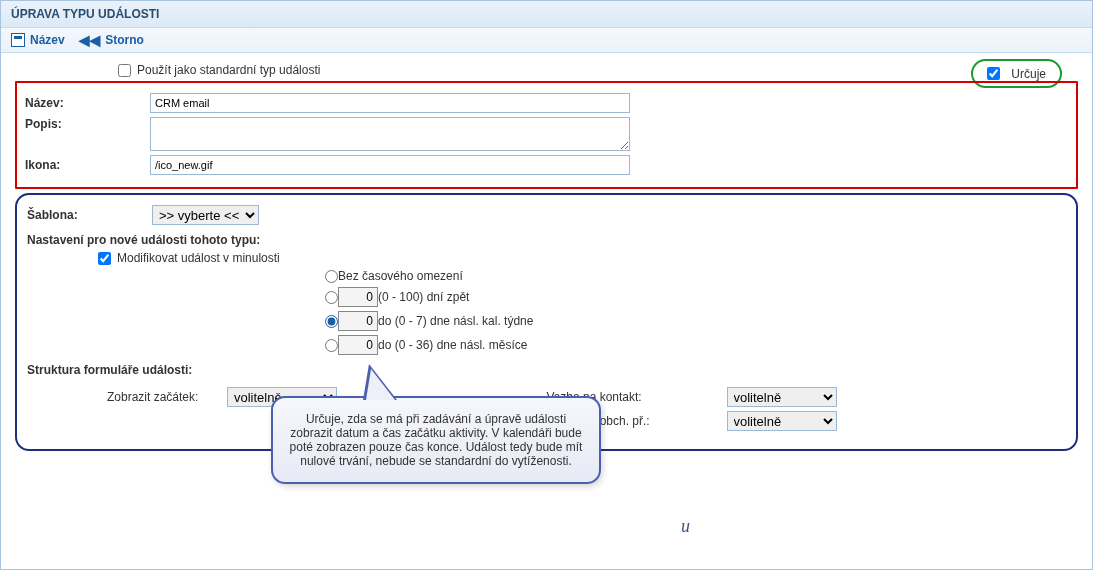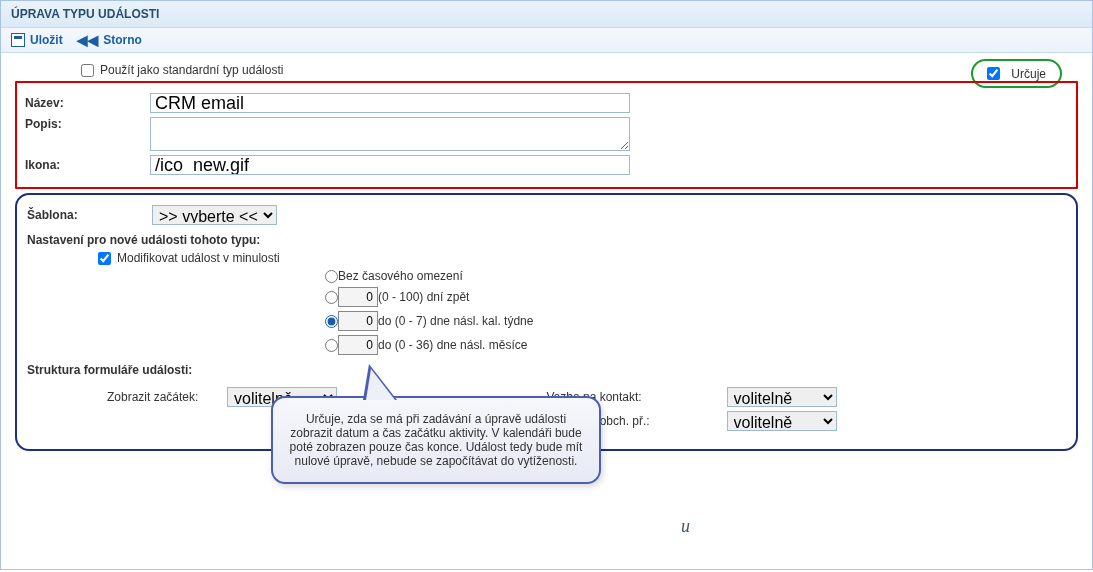--- a/index.html
+++ b/index.html
@@ -7,24 +7,24 @@
   .wrap { border: 1px solid #a7c3e0; width: 1093px; height: 570px; position: relative; }
   .hdr { background: linear-gradient(#eaf3fb,#dce9f6); border-bottom: 1px solid #c7dbef; padding: 6px 10px; font-weight: bold; color: #2a4d6e; }
   .tbar { background: linear-gradient(#f4f8fc,#eaf2fa); border-bottom: 1px solid #c7dbef; padding: 5px 10px; display:flex; gap:14px; align-items:center; }
   .tbtn { display:flex; align-items:center; gap:5px; color:#1a5fa5; font-weight:bold; cursor:pointer; }
   .ico-save { width:14px; height:14px; border:1px solid #1a5fa5; background:#fff; position:relative; }
   .ico-save::after{content:"";position:absolute;top:2px;left:2px;right:2px;height:3px;background:#1a5fa5;}
   .ico-back { font-size:14px; line-height:1; color:#1a5fa5; font-weight:bold; }
   .body { padding: 6px 14px 0 14px; position:relative; }
   .row { display:flex; align-items:center; margin:4px 0; }
   .lab { width:140px; font-weight:bold; }
-  .inp { border:1px solid #9cb8d3; padding:2px 4px; font-size:18px; height:20px; }
+  .inp { border:1px solid #9cb8d3; padding:2px 4px; font-size:11px; height:20px; }
   .wide { width:480px; }
   .ta { border:1px solid #9cb8d3; width:480px; height:34px; resize:vertical; font-size:12px; font-family:Arial; }
-  .sel { border:1px solid #9cb8d3; font-size:16px; height:20px; padding:1px 2px; }
+  .sel { border:1px solid #9cb8d3; font-size:13px; height:20px; padding:1px 2px; }
   .chk-wrap { display:flex; align-items:center; gap:6px; }
   .chk-wrap input[type=checkbox]{margin:0;}
   .box-red { border:2px solid #d40000; border-radius:1px; padding:6px 8px 8px 8px; margin-top:2px; }
   .box-red .lab{width:125px;}
   .badge-green { position:absolute; right:30px; top:58px; border:2px solid #1a9b2e; border-radius:18px; padding:3px 14px 3px 10px; display:flex; align-items:center; gap:8px; background:#fff; }
   .sect-title { font-weight:bold; margin:8px 0 4px 0; }
   .box-blue { border:2px solid #1b2f80; border-radius:14px; padding:6px 10px 14px 10px; margin-top:4px; position:relative; }
   .opt-row { display:flex; align-items:center; gap:0; margin:4px 0 4px 298px; }
   .opt-row input[type=radio]{ margin:0; accent-color:#1a5fa5; }
   .numbox { width:40px; height:20px; border:1px solid #888; background:#f4f4f4; text-align:right; padding:1px 4px; font-size:12px; }
@@ -41,35 +41,35 @@
 </style>
 </head>
 <body>
 
 <div class="wrap">
   <div class="hdr">ÚPRAVA TYPU UDÁLOSTI</div>
 
   <div class="tbar">
     <div class="tbtn">
       <span class="ico-save"></span>
-      <span>Uložit</span>
+      <span>Název</span>
     </div>
     <div class="tbtn">
       <span class="ico-back">◀◀</span>
       <span>Storno</span>
     </div>
   </div>
 
   <div class="badge-green">
     <input type="checkbox" checked="" style="">
     <span>Určuje</span>
   </div>
 
   <div class="body">
-    <div class="row" style="margin-left:66px;">
+    <div class="row" style="margin-left:103px;">
       <div class="chk-wrap">
         <input type="checkbox" style="">
         <span>Použít jako standardní typ události</span>
       </div>
     </div>
 
     <div class="box-red">
       <div class="row">
         <div class="lab">Název:</div>
         <input class="inp wide" value="CRM email" style="">
@@ -144,17 +144,17 @@
             <select class="sel" style="width:110px;">
               <option>volitelně</option>
             </select>
           </div>
         </div>
       </div>
     </div>
   </div>
 
   <div class="callout">
-    <span>Určuje, zda se má při zadávání a úpravě události zobrazit datum a čas začátku aktivity. V kalendáři bude poté zobrazen pouze čas konce. Událost tedy bude mít nulové úpravě, nebude se započítávat do vytíženosti.</span>
+    <span>Určuje, zda se má při zadávání a úpravě události zobrazit datum a čas začátku aktivity. V kalendáři bude poté zobrazen pouze čas konce. Událost tedy bude mít nulové trvání, nebude se standardní do vytíženosti.</span>
   </div>
 
   <div class="spurious">u</div>
 </div>
 
 </body></html>

